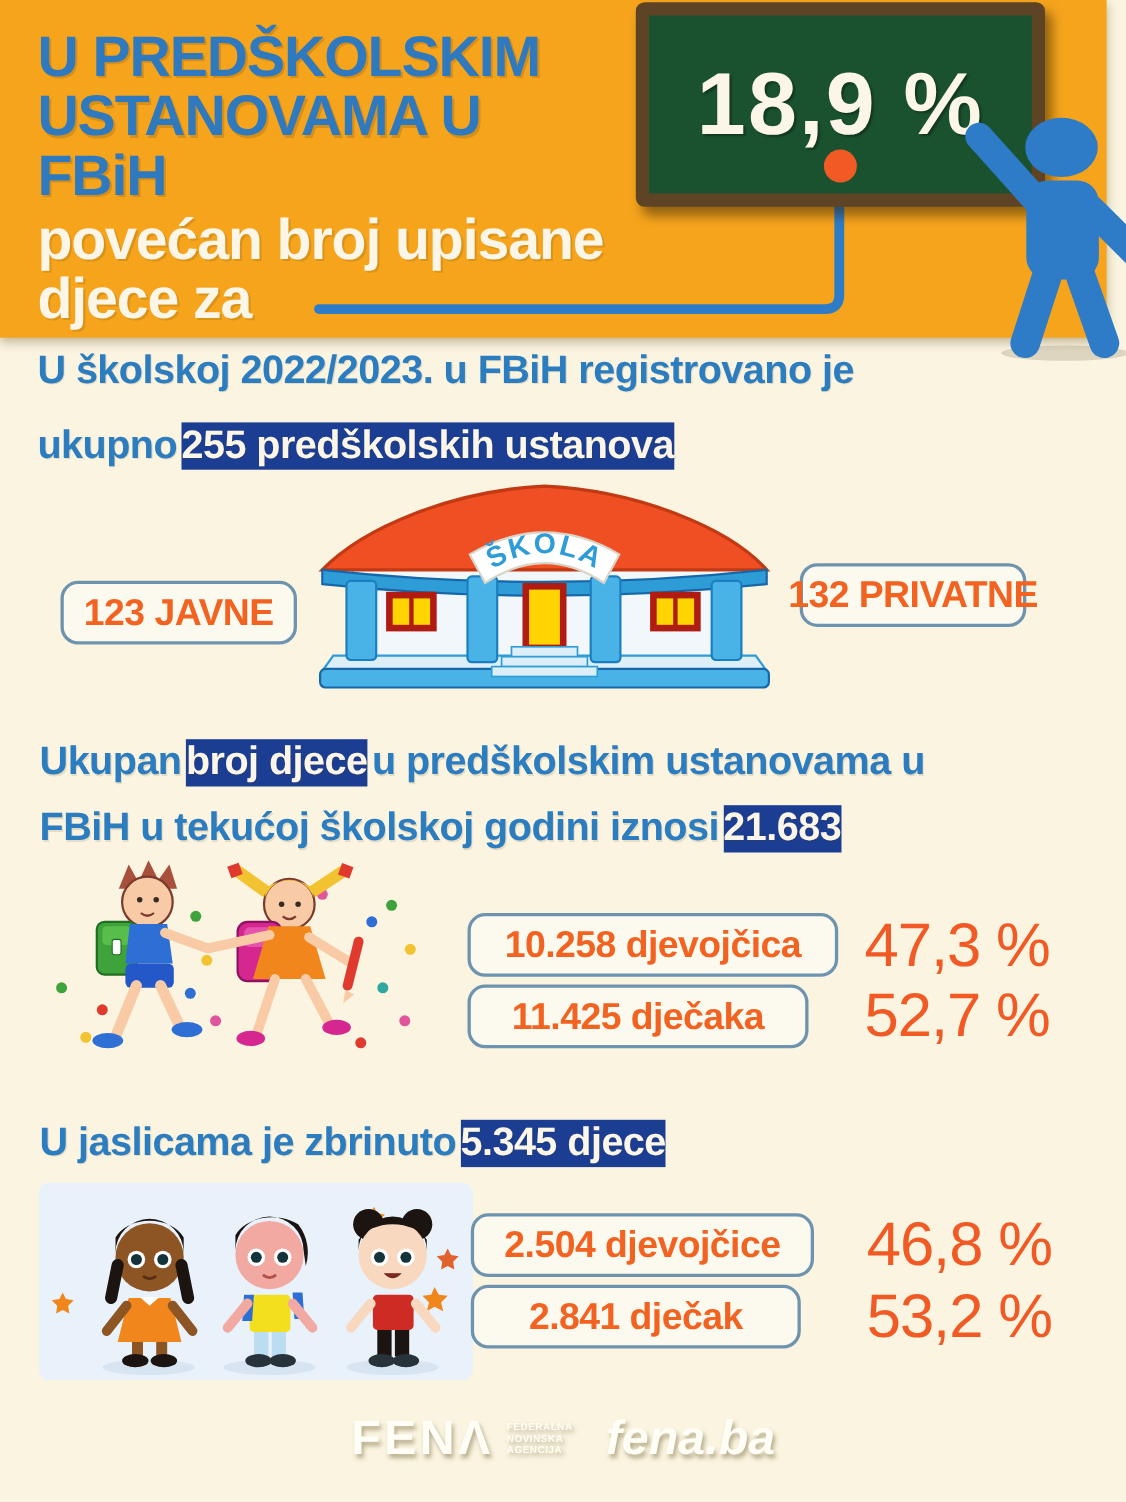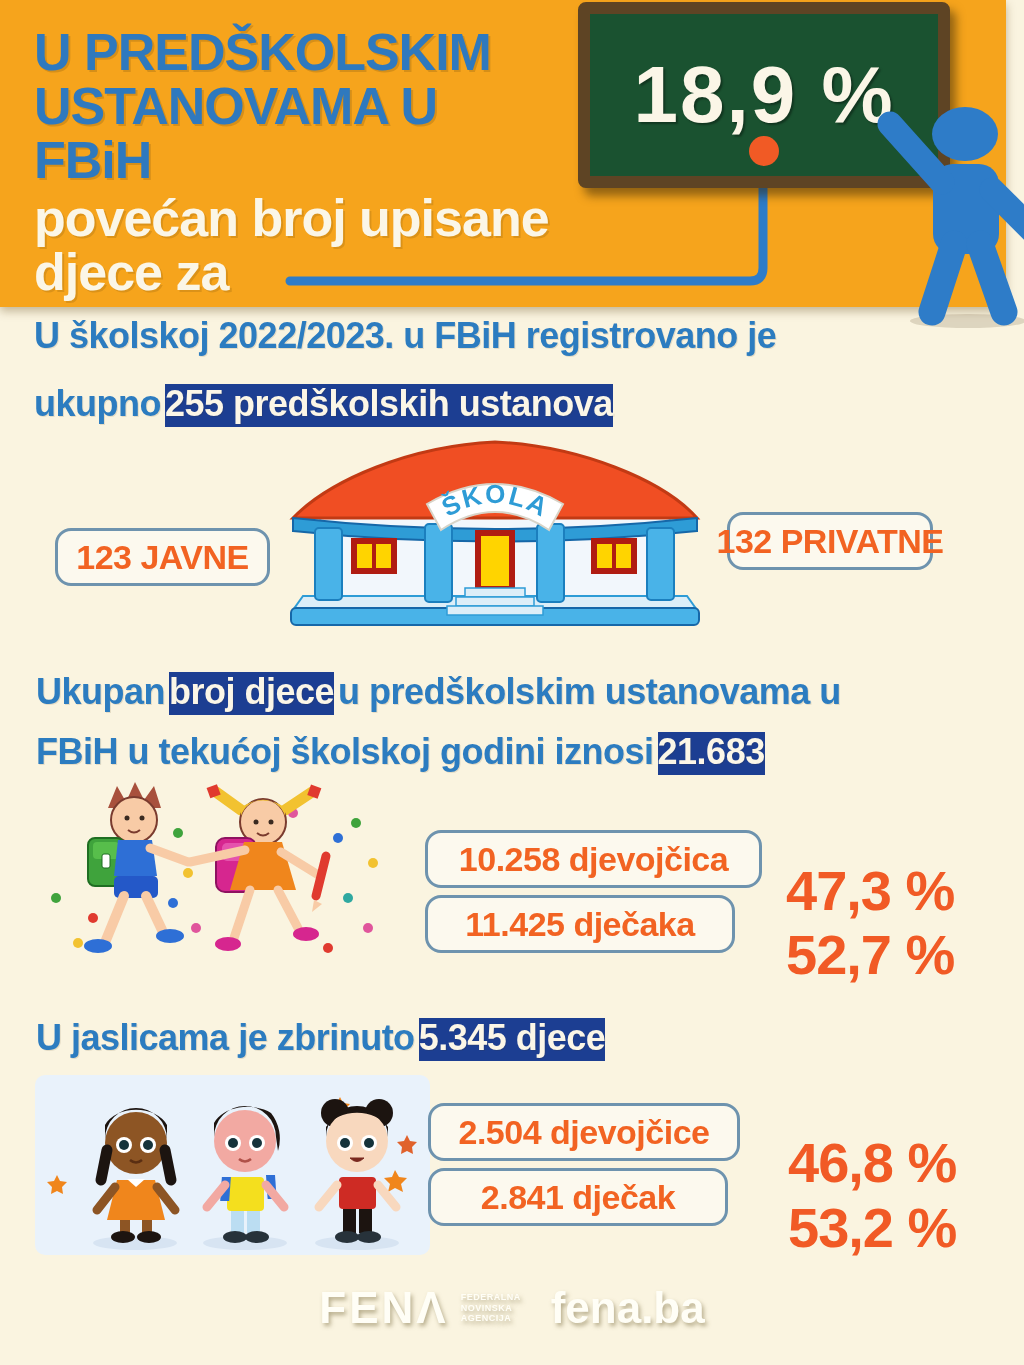--- a/index.html
+++ b/index.html
@@ -12,26 +12,26 @@
   .subtitle-line{left:34px;font-weight:bold;font-size:52px;line-height:1;color:#FBF6E7;letter-spacing:-1px;text-shadow:2px 2px 0 rgba(70,50,10,.15);white-space:nowrap;}
   
   .board{left:578px;top:2px;width:372px;height:186px;background:#1A5230;border:12px solid #5E4424;border-radius:8px;box-sizing:border-box;box-shadow:6px 8px 10px rgba(50,35,8,.5);display:flex;align-items:center;justify-content:center;}
   .board-value{font-weight:bold;font-size:80px;color:#FBF6E7;letter-spacing:2px;text-shadow:2px 2px 2px rgba(0,0,0,.35);}
   .dot{left:749px;top:136px;width:30px;height:30px;border-radius:50%;background:#F15A25;}
   
   .sect{font-weight:bold;font-size:36px;line-height:1;color:#2C7CC0;letter-spacing:-.5px;white-space:nowrap;text-shadow:1px 1px 0 rgba(70,50,10,.12);}
   .chip{display:inline-block;background:#1C3E92;color:#FBF6E7;padding:2px 0 5px;margin:0 4px;letter-spacing:-.5px;}
   
   .badge{box-sizing:border-box;border:3px solid #6E93AE;border-radius:16px;background:rgba(255,255,255,.45);display:flex;align-items:center;justify-content:center;font-weight:bold;font-size:34px;color:#F26322;letter-spacing:-.5px;white-space:nowrap;}
-  .pct{font-weight:bold;font-size:56px;color:#F15A25;letter-spacing:-1px;white-space:nowrap;margin-top:32px;}
+  .pct{font-weight:normal;font-size:56px;color:#F15A25;letter-spacing:-1px;white-space:nowrap;}
   
   .footer{left:0;top:1283px;width:1024px;display:flex;align-items:center;justify-content:center;gap:12px;color:#FFFEF6;text-shadow:2px 3px 4px rgba(120,105,60,.5);}
   .fena-logo{font-weight:bold;font-size:44px;letter-spacing:3px;}
   .fena-sub{width:78px;font-size:9px;font-weight:bold;line-height:1.15;letter-spacing:.5px;text-transform:uppercase;}
-  .fena-site{font-weight:bold;font-size:44px;letter-spacing:0;}
+  .fena-site{font-weight:bold;font-size:44px;letter-spacing:0;font-style:italic;}
 </style>
 </head>
 <body>
 
 <div class="poster">
 
   <div class="abs header"></div>
 
   <div class="abs title-line" style="top:26px;">U PREDŠKOLSKIM</div>
   <div class="abs title-line" style="top:80px;">USTANOVAMA U</div>

